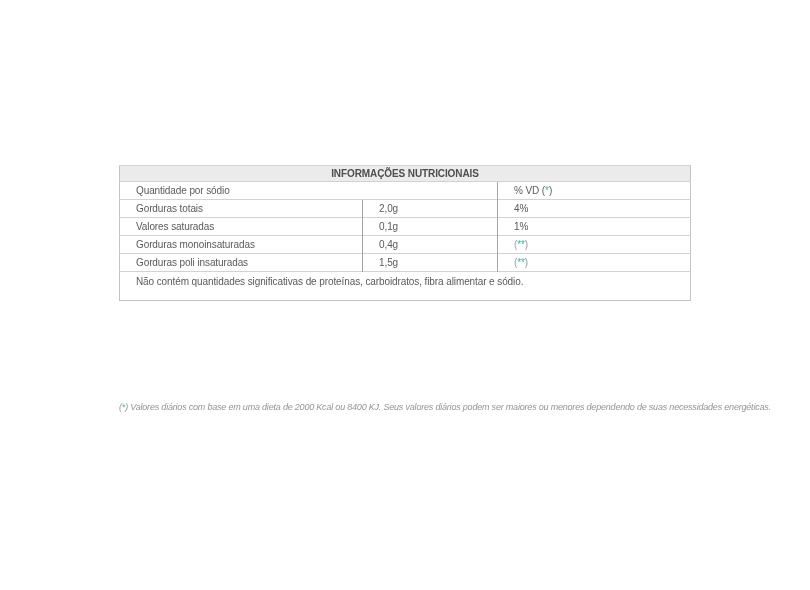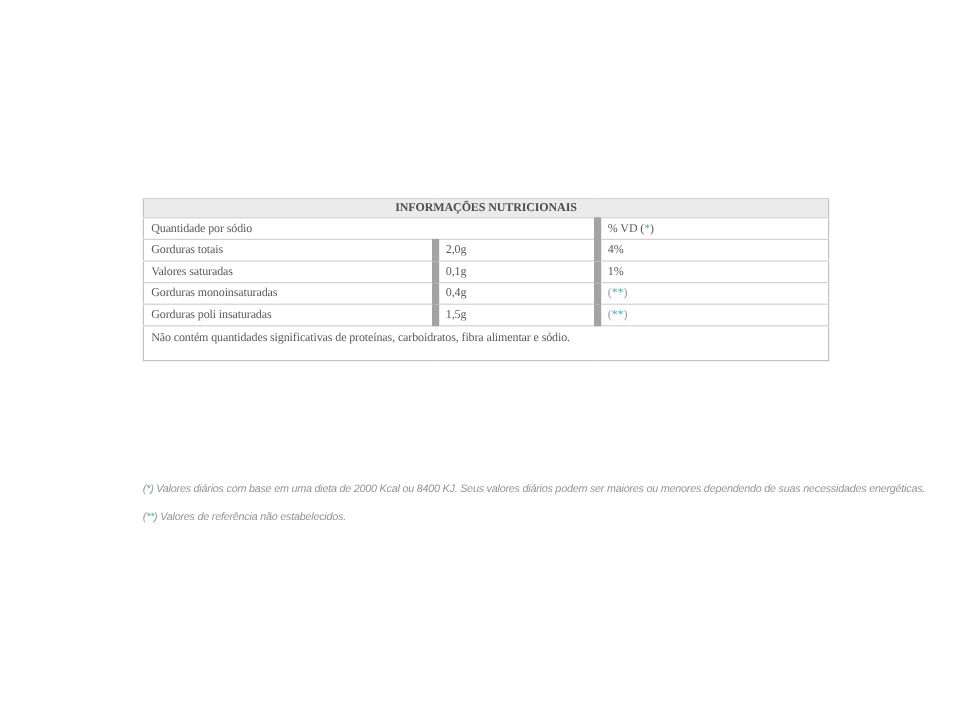--- a/index.html
+++ b/index.html
@@ -25,32 +25,31 @@
     width:571px;
     border-collapse:collapse;
     table-layout:fixed;
     font-size:10px;
     letter-spacing:-0.1px;
     color:#5a5a5c;
     border:1px solid #c3c3c3;
   }
   table.nutri td{
     border-top:1px solid #d2d2d2;
-    padding:0 6px;
+    padding:0 16px;
     height:17px;
     vertical-align:middle;
     white-space:nowrap;
     overflow:hidden;
-    font-family:Liberation Serif, serif;
   }
   table.nutri tr.title-row td{height:15px;}
   table.nutri .center{text-align:center;}
   table.nutri .bold{font-weight:bold;color:#4e4e50;}
   table.nutri tr.shade td{background:#ebebeb;}
-  table.nutri td.vb{border-left:6px solid #a3a3a3;}
+  table.nutri td.vb{border-left:1px solid #a3a3a3;}
   table.nutri tr.note-row td{
     height:24px;
     vertical-align:top;
     padding-top:4px;
     white-space:normal;
   }
   .teal{color:#44b29e;}
   .paren{color:#9a9a9a;}
   .footnote{
     position:absolute;
@@ -118,15 +117,14 @@
 
 
       <tr class="note-row">
         <td colspan="3">Não contém quantidades significativas de proteínas, carboidratos, fibra alimentar e sódio.</td>
       </tr>
     </tbody>
   </table>
 
   <div class="footnote" id="fn1"><span class="paren">(</span><span class="teal">*</span><span class="paren">)</span><span> Valores diários com base em uma dieta de 2000 Kcal ou 8400 KJ. Seus valores diários podem ser maiores ou menores dependendo de suas necessidades energéticas.</span></div>
 
-  <div class="footnote" id="fn2"><span class="paren">(</span><span class="teal">**</span><span class="paren">)</span><span> Valores de referência não estabelecidos.</span></div>
 
 </div>
 
 </body></html>

